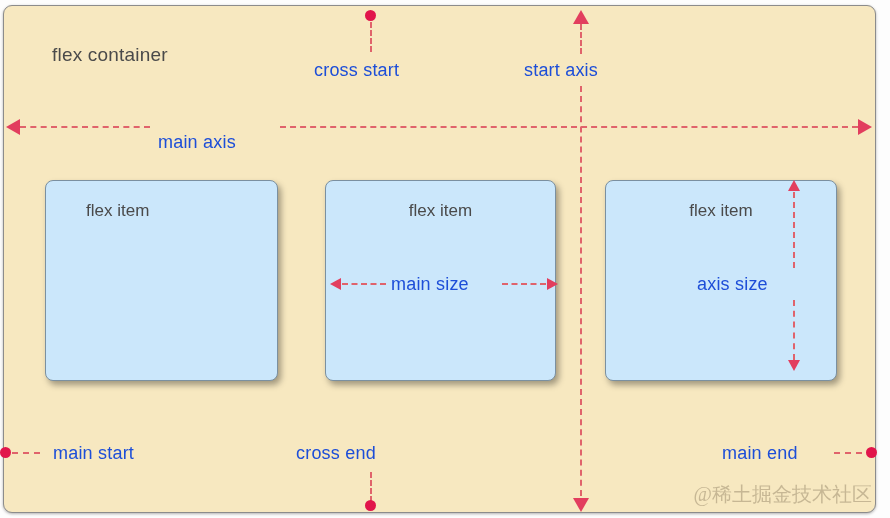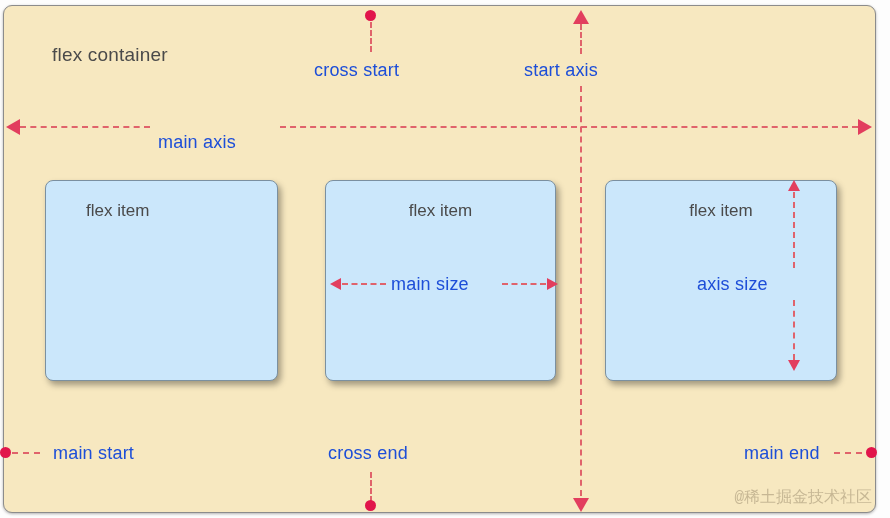--- a/index.html
+++ b/index.html
@@ -138,24 +138,24 @@
     height: 11px;
     border-radius: 50%;
     background: #e1154b;
   }
 
   
   .watermark {
     position: absolute;
     right: 18px;
     bottom: 10px;
-    font-size: 16px;
+    font-size: 20px;
     color: rgba(140,125,95,0.45);
     white-space: nowrap;
-    font-family: Liberation Mono, monospace;
+    font-family: Liberation Serif, serif;
     margin-top: 37px;
   }
 </style>
 </head>
 <body>
 
 <div id="stage">
 
   <div class="flex-container">
     <div class="container-label">flex container</div>
@@ -198,23 +198,23 @@
   <div class="arrow arrow-sm arrow-up" style="left:788px; top:180px;"></div>
   <div class="dash-v" style="left:793px; top:192px; height:76px;"></div>
   <div class="anno" style="left:697px; top:274px;">axis size</div>
   <div class="dash-v" style="left:793px; top:300px; height:60px;"></div>
   <div class="arrow arrow-sm arrow-down" style="left:788px; top:360px;"></div>
 
   <div class="dot" style="left:0px; top:447px;"></div>
   <div class="dash-h" style="left:12px; top:452px; width:28px;"></div>
   <div class="anno" style="left:53px; top:443px;">main start</div>
 
-  <div class="anno" style="left:328px; top:443px;">cross end</div>
+  <div class="anno" style="left:296px; top:443px;">cross end</div>
   <div class="dash-v" style="left:370px; top:472px; height:30px;"></div>
   <div class="dot" style="left:365px; top:500px;"></div>
 
-  <div class="anno" style="left:722px; top:443px;margin-left:22px;">main end</div>
+  <div class="anno" style="left:722px; top:443px;">main end</div>
   <div class="dash-h" style="left:834px; top:452px; width:28px;"></div>
   <div class="dot" style="left:866px; top:447px;"></div>
 
   <div class="watermark">@稀土掘金技术社区</div>
 
 </div>
 
 </body></html>

